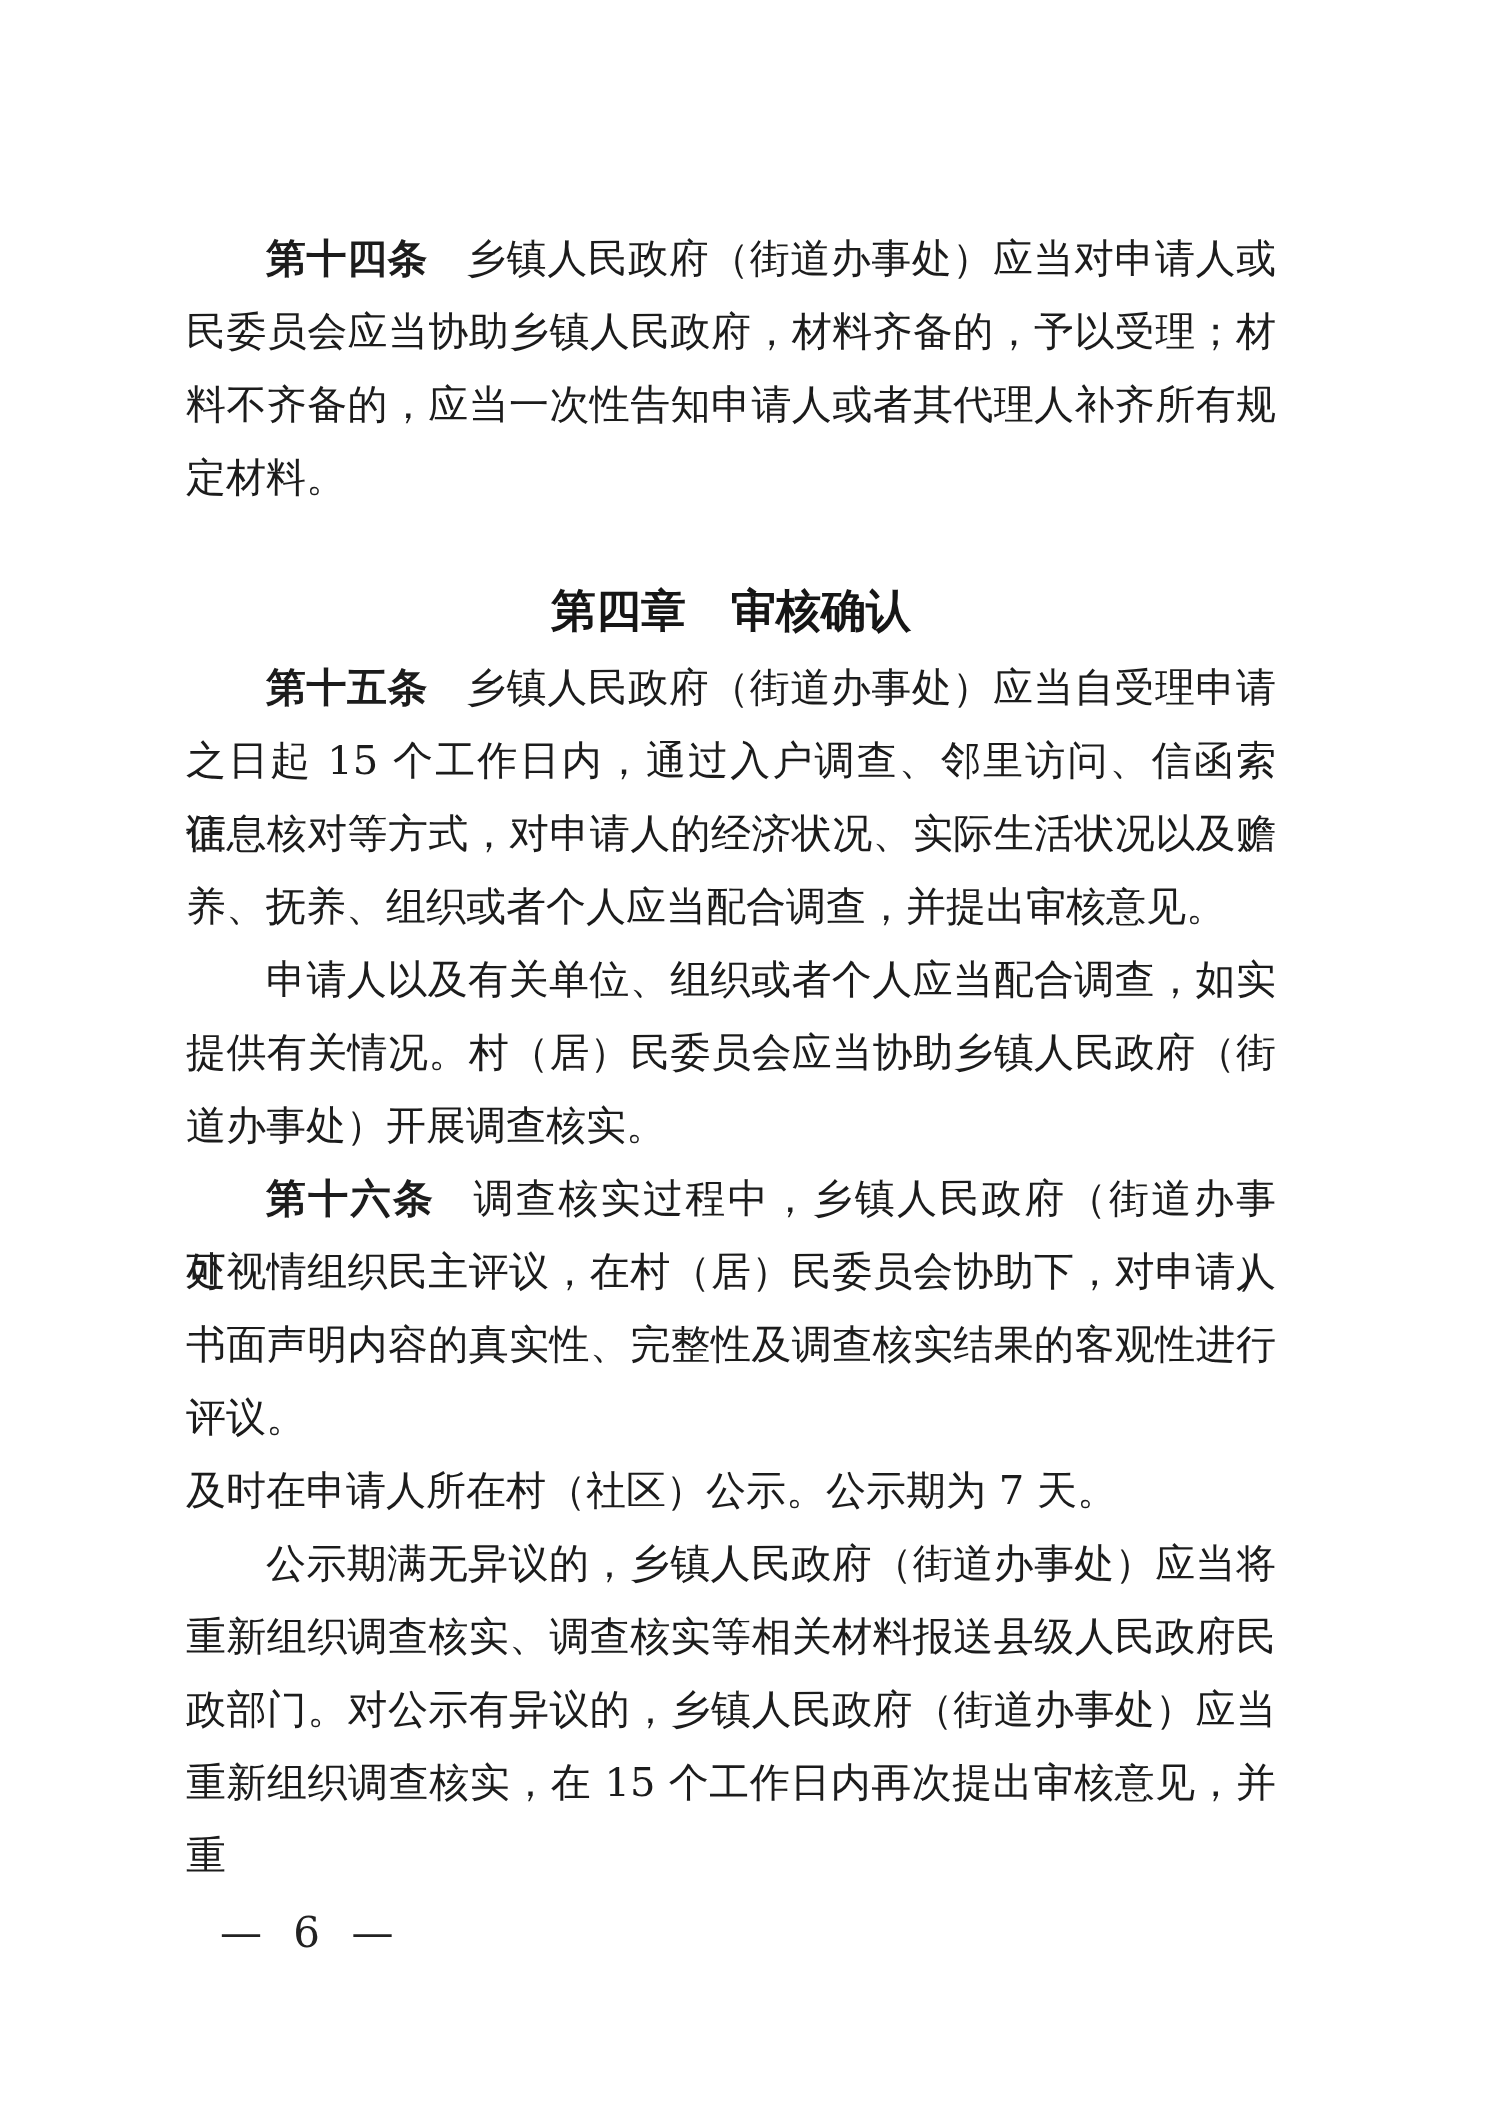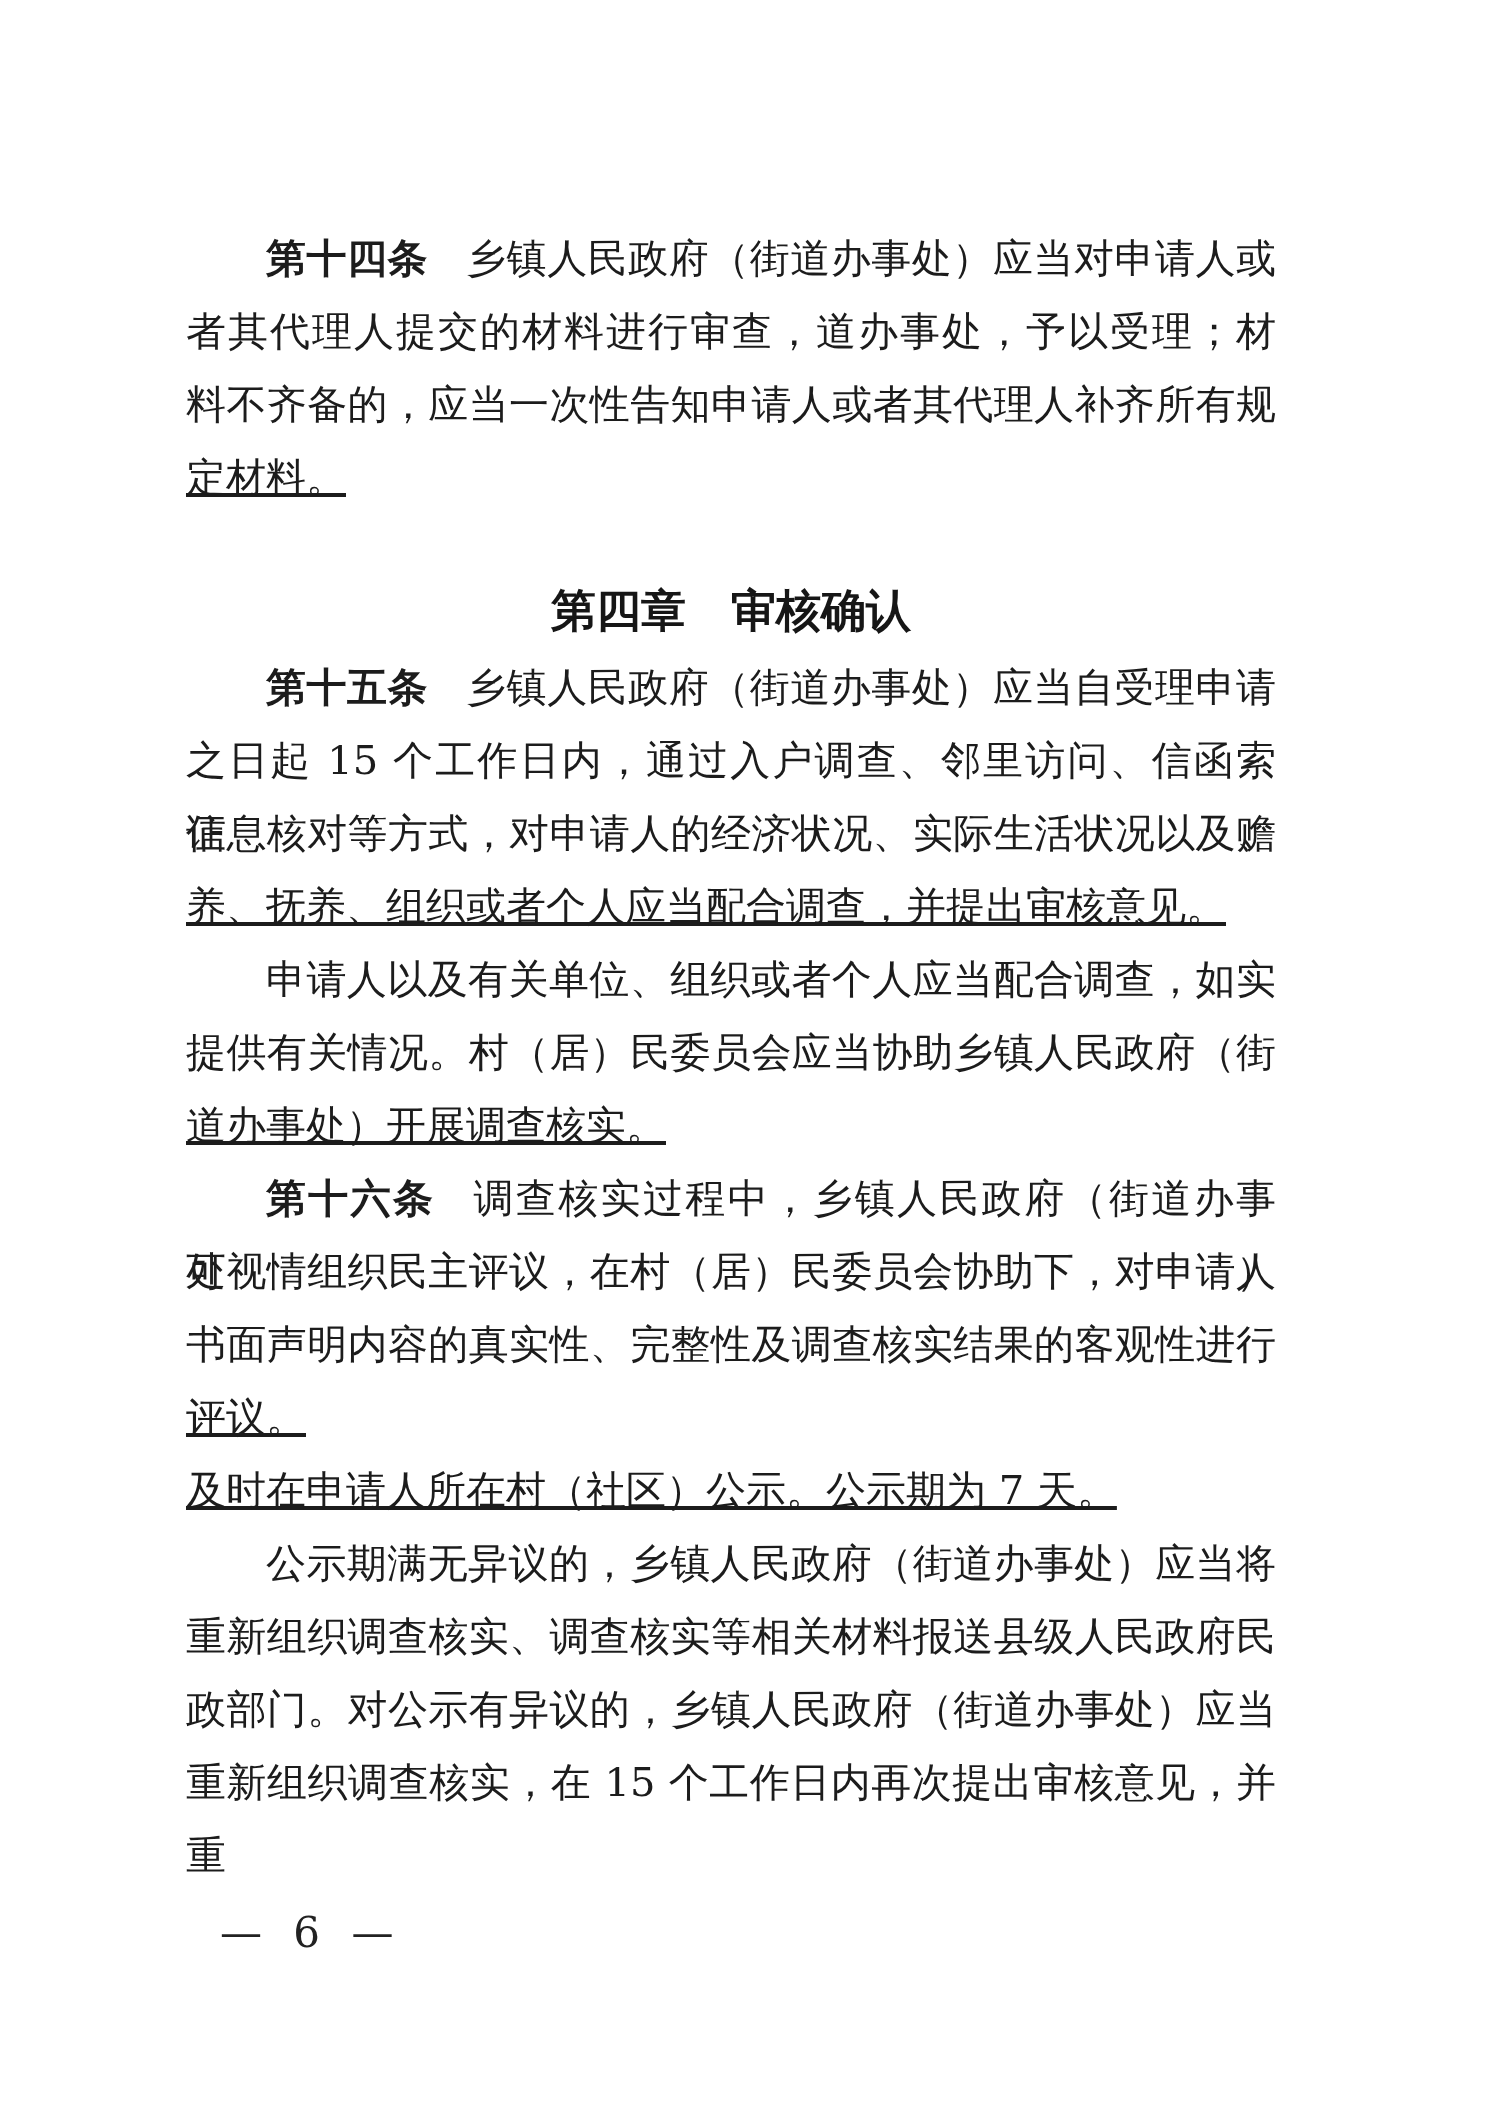--- a/index.html
+++ b/index.html
@@ -26,21 +26,21 @@
   }
   .para { margin: 0; }
   .line {
     font-size: 40px;
     height: 73px;
     line-height: 73px;
     text-align: justify;
     text-justify: inter-ideograph;
   }
   .just { text-align-last: justify; }
-  .end  { text-align: right; text-align-last: left; text-decoration: underline; }
+  .end  { text-align: right; text-align-last: left; }
   .first { text-indent: 80px; }
   .article-label {
     font-family: "DejaVu Sans", "Liberation Sans", sans-serif;
     font-weight: 700;
     padding-right: 38px;
   }
   .chapter {
     margin: 60px 0 4px 0;
     height: 73px;
     line-height: 73px;
@@ -63,21 +63,21 @@
 </style>
 </head>
 <body>
 
 <div class="page">
 
   <main class="text-block">
 
     <section class="para">
       <div class="line just first"><span class="article-label">第十四条</span><span>乡镇人民政府（街道办事处）应当对申请人或</span></div>
-      <div class="line just">者其代理人提交的材料进行审查，道办事处，予以受理；材</div>
+      <div class="line just">民委员会应当协助乡镇人民政府，材料齐备的，予以受理；材</div>
       <div class="line just">料不齐备的，应当一次性告知申请人或者其代理人补齐所有规</div>
       <div class="line end">定材料。</div>
     </section>
 
     <h2 class="chapter">第四章　审核确认</h2>
 
     <section class="para">
       <div class="line just first"><span class="article-label">第十五条</span><span>乡镇人民政府（街道办事处）应当自受理申请</span></div>
       <div class="line just">之日起 15 个工作日内，通过入户调查、邻里访问、信函索证、</div>
       <div class="line just">信息核对等方式，对申请人的经济状况、实际生活状况以及赡</div>

